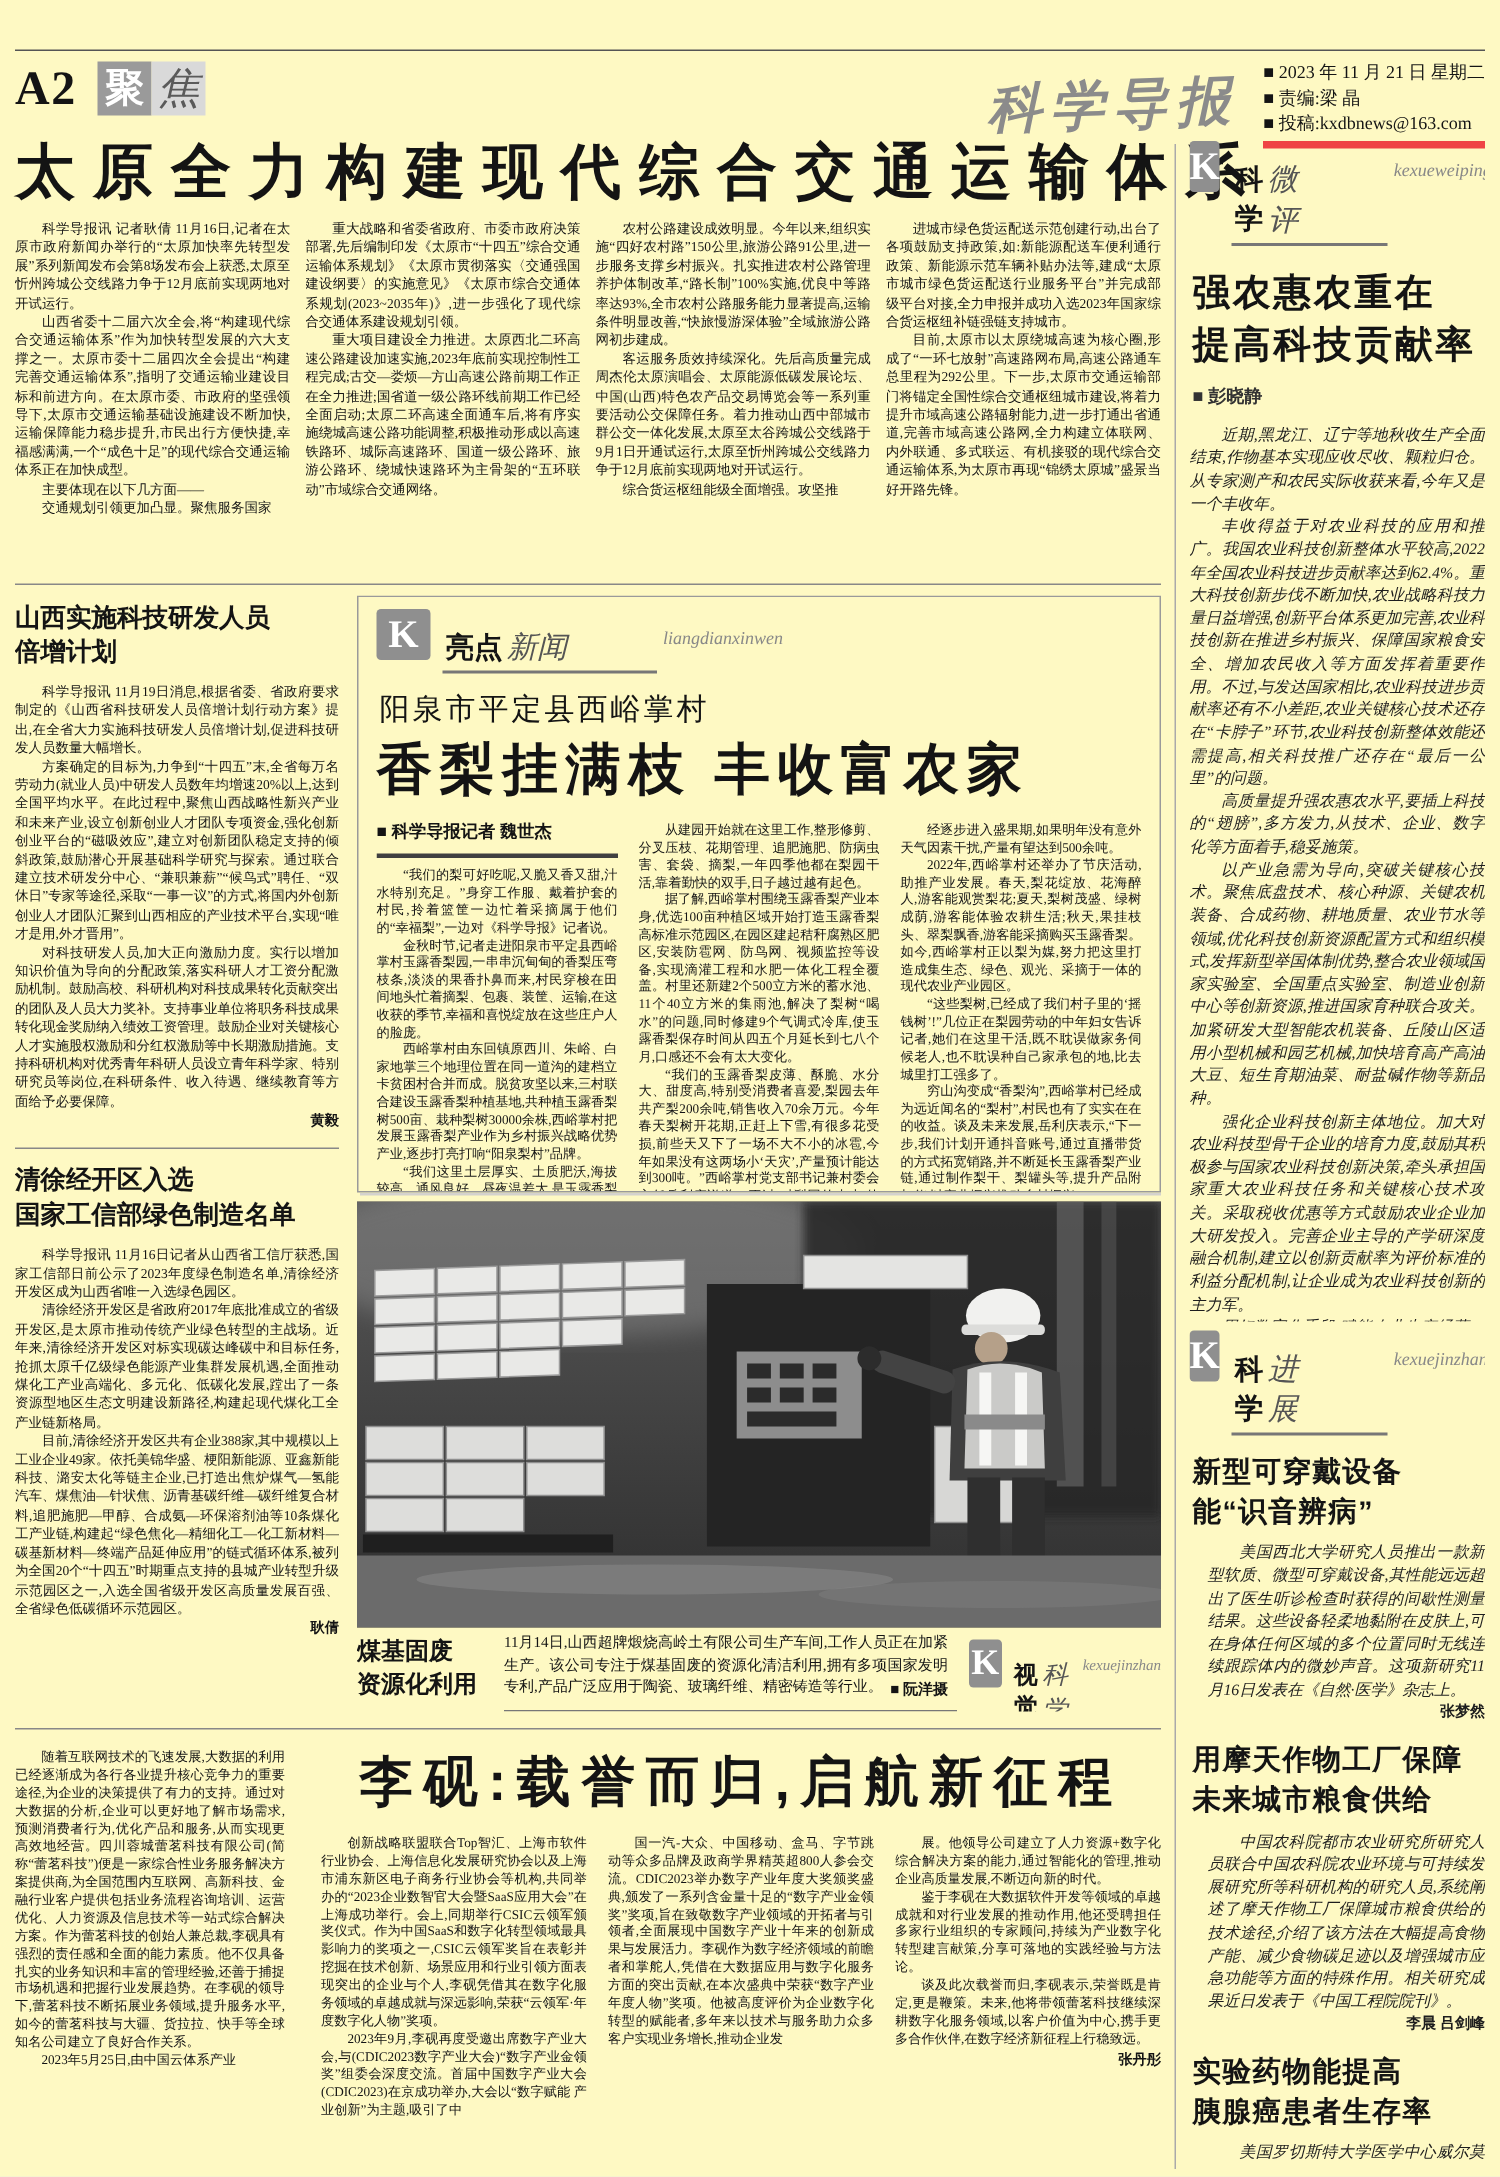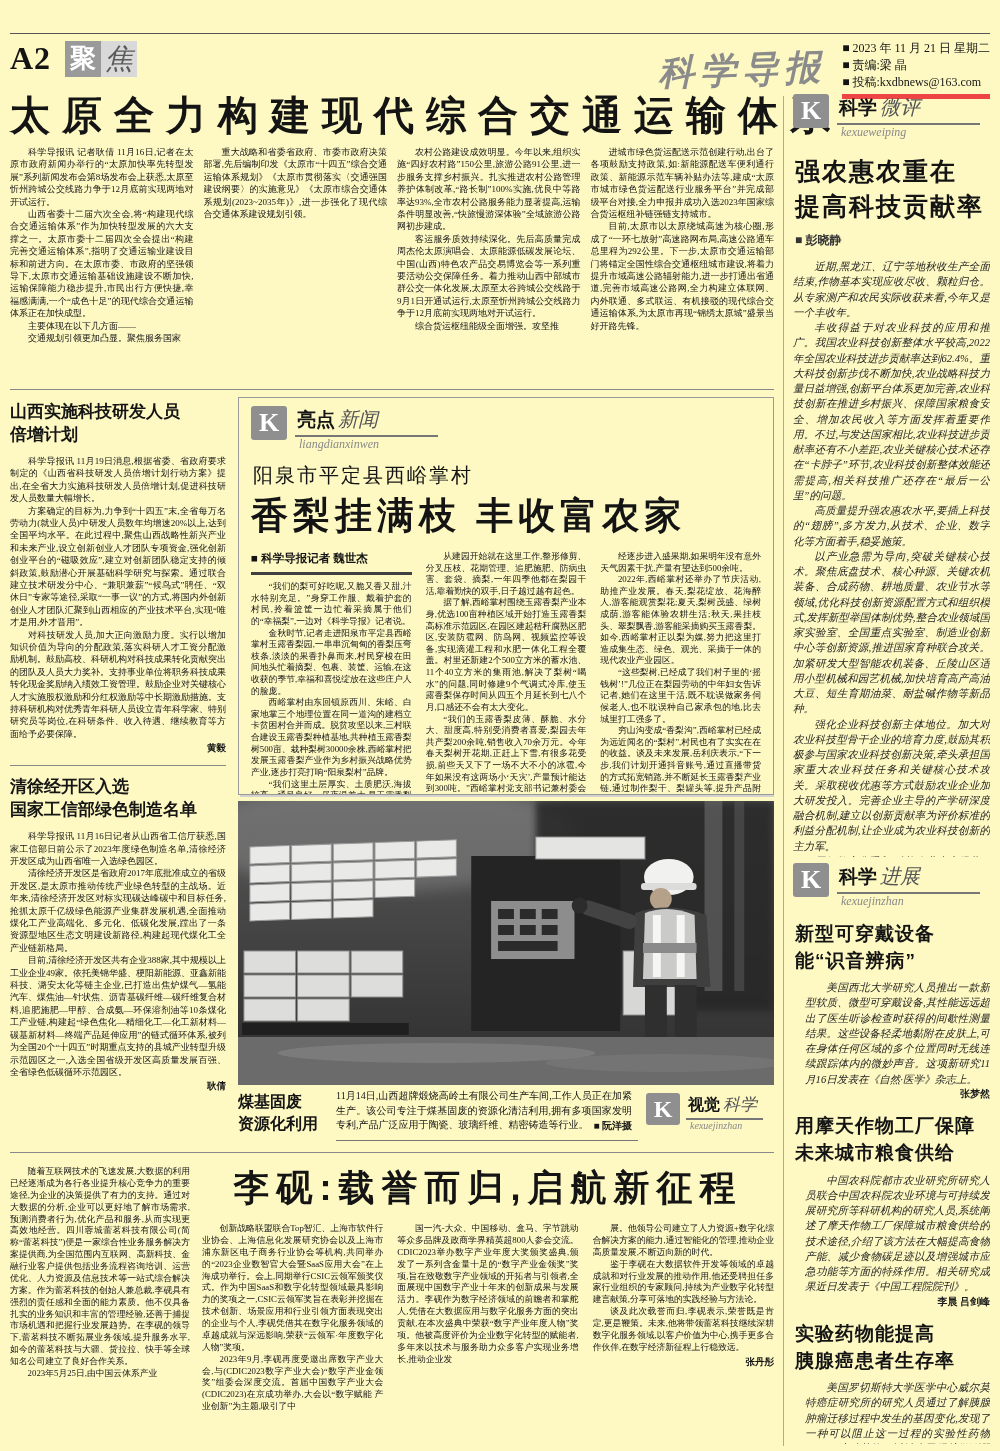--- a/index.html
+++ b/index.html
@@ -52,21 +52,21 @@
   .sign { text-align:right; font-weight:bold; font-size:9.5px; margin-top:2px; }
   .leftcol .hrule { margin:10px 0; }
 
   .boxcol { flex:1; display:flex; flex-direction:column; overflow:hidden; }
   .hlbox { height:398px; border:1px solid #9a9a9a; box-shadow:2px 2px 0 #d4d2cd; padding:8px 12px 6px 12px; overflow:hidden; }
   .brand-row { display:flex; gap:8px; align-items:flex-start; }
   .klogo { background:#8f8f8f; color:#fff; border-radius:3px; font-family:"Liberation Serif", serif;
     font-weight:bold; display:flex; align-items:center; justify-content:center; }
   .klogo.k36 { width:36px; height:34px; font-size:26px; }
   .klogo.k34 { width:34px; height:32px; font-size:24px; }
-  .brand-txt { display:flex; flex-direction:column; }
+  .brand-txt { display:flex; flex-direction:row;margin-top:12px; }
   .brand-top { display:flex; align-items:baseline; gap:3px; border-bottom:2px solid #777; padding:0 60px 2px 2px; }
   .brand-bold { font-family:"Liberation Sans", sans-serif; font-weight:800; font-size:19px; }
   .brand-script { font-family:"Liberation Serif", serif; font-style:italic; font-size:20px; color:#555; }
   .brand-pinyin { font-style:italic; color:#888; font-size:12px; padding-left:4px; }
 
   .kicker { font-size:20px; margin:10px 0 2px 2px; letter-spacing:2px; }
   .box-headline { font-family:"Liberation Sans", sans-serif; font-size:37px; font-weight:900;
     letter-spacing:5px; margin:2px 0 10px 0; white-space:nowrap; }
   .box-cols { display:flex; gap:14px; flex:1; overflow:hidden; }
   .box-cols .col { flex:1; overflow:hidden; }
@@ -79,21 +79,21 @@
 
   .caption-row { height:52px; margin-top:4px; display:flex; gap:8px; overflow:hidden;justify-content:flex-end; }
   .cap-label { width:90px; flex:none; font-family:"Liberation Sans", sans-serif; font-weight:800;
     font-size:16px; line-height:1.35; white-space:pre-line; padding-top:2px; }
   .cap-mid { flex:1; border-bottom:1px solid #777; padding-right:6px; }
   .cap-text { font-size:10px; line-height:1.45; text-align:justify; margin:0; }
   .cap-credit { text-align:right; font-weight:bold; font-size:10px; margin-top:-14px; }
   .vs-logo { width:128px; flex:none; display:flex; gap:6px; align-items:flex-start; padding-top:4px; }
 
   
-  .bottomrow { display:flex; gap:12px; height:292px; overflow:hidden; margin-top:2px; }
+  .bottomrow { display:flex; gap:24px; height:292px; overflow:hidden; margin-top:2px; }
   .bcol1 { width:180px; flex:none; overflow:hidden; padding-top:6px; }
   .bmain { flex:1; overflow:hidden; }
   .bottom-headline { font-family:"Liberation Sans", sans-serif; font-size:36px; font-weight:900;
     text-align:center; letter-spacing:7px; margin:4px 0 10px 0; white-space:nowrap; }
   .bcols { display:flex; gap:14px; height:226px; overflow:hidden; }
   .bcols .col { flex:1; overflow:hidden; }
   .bbody { font-size:8.8px; line-height:1.35; text-align:justify; }
   .bbody .para { margin:0; text-indent:2em; }
 
   
@@ -140,20 +140,21 @@
 
       <div class="cols4 newsbody">
         <div class="col">
             <p class="para">科学导报讯 记者耿倩 11月16日,记者在太原市政府新闻办举行的“太原加快率先转型发展”系列新闻发布会第8场发布会上获悉,太原至忻州跨城公交线路力争于12月底前实现两地对开试运行。</p>
             <p class="para">山西省委十二届六次全会,将“构建现代综合交通运输体系”作为加快转型发展的六大支撑之一。太原市委十二届四次全会提出“构建完善交通运输体系”,指明了交通运输业建设目标和前进方向。在太原市委、市政府的坚强领导下,太原市交通运输基础设施建设不断加快,运输保障能力稳步提升,市民出行方便快捷,幸福感满满,一个“成色十足”的现代综合交通运输体系正在加快成型。</p>
             <p class="para">主要体现在以下几方面——</p>
             <p class="para">交通规划引领更加凸显。聚焦服务国家</p>
           </div>
         <div class="col">
             <p class="para">重大战略和省委省政府、市委市政府决策部署,先后编制印发《太原市“十四五”综合交通运输体系规划》《太原市贯彻落实〈交通强国建设纲要〉的实施意见》《太原市综合交通体系规划(2023~2035年)》,进一步强化了现代综合交通体系建设规划引领。</p>
+            <p class="para">重大项目建设全力推进。太原西北二环高速公路建设加速实施,2023年底前实现控制性工程完成;古交—娄烦—方山高速公路前期工作正在全力推进;国省道一级公路环线前期工作已经全面启动;太原二环高速全面通车后,将有序实施绕城高速公路功能调整,积极推动形成以高速铁路环、城际高速路环、国道一级公路环、旅游公路环、绕城快速路环为主骨架的“五环联动”市域综合交通网络。</p>
           </div>
         <div class="col">
             <p class="para">农村公路建设成效明显。今年以来,组织实施“四好农村路”150公里,旅游公路91公里,进一步服务支撑乡村振兴。扎实推进农村公路管理养护体制改革,“路长制”100%实施,优良中等路率达93%,全市农村公路服务能力显著提高,运输条件明显改善,“快旅慢游深体验”全域旅游公路网初步建成。</p>
             <p class="para">客运服务质效持续深化。先后高质量完成周杰伦太原演唱会、太原能源低碳发展论坛、中国(山西)特色农产品交易博览会等一系列重要活动公交保障任务。着力推动山西中部城市群公交一体化发展,太原至太谷跨城公交线路于9月1日开通试运行,太原至忻州跨城公交线路力争于12月底前实现两地对开试运行。</p>
             <p class="para">综合货运枢纽能级全面增强。攻坚推</p>
           </div>
         <div class="col">
             <p class="para">进城市绿色货运配送示范创建行动,出台了各项鼓励支持政策,如:新能源配送车便利通行政策、新能源示范车辆补贴办法等,建成“太原市城市绿色货运配送行业服务平台”并完成部级平台对接,全力申报并成功入选2023年国家综合货运枢纽补链强链支持城市。</p>
             <p class="para">目前,太原市以太原绕城高速为核心圈,形成了“一环七放射”高速路网布局,高速公路通车总里程为292公里。下一步,太原市交通运输部门将锚定全国性综合交通枢纽城市建设,将着力提升市域高速公路辐射能力,进一步打通出省通道,完善市域高速公路网,全力构建立体联网、内外联通、多式联运、有机接驳的现代综合交通运输体系,为太原市再现“锦绣太原城”盛景当好开路先锋。</p>
           </div>

